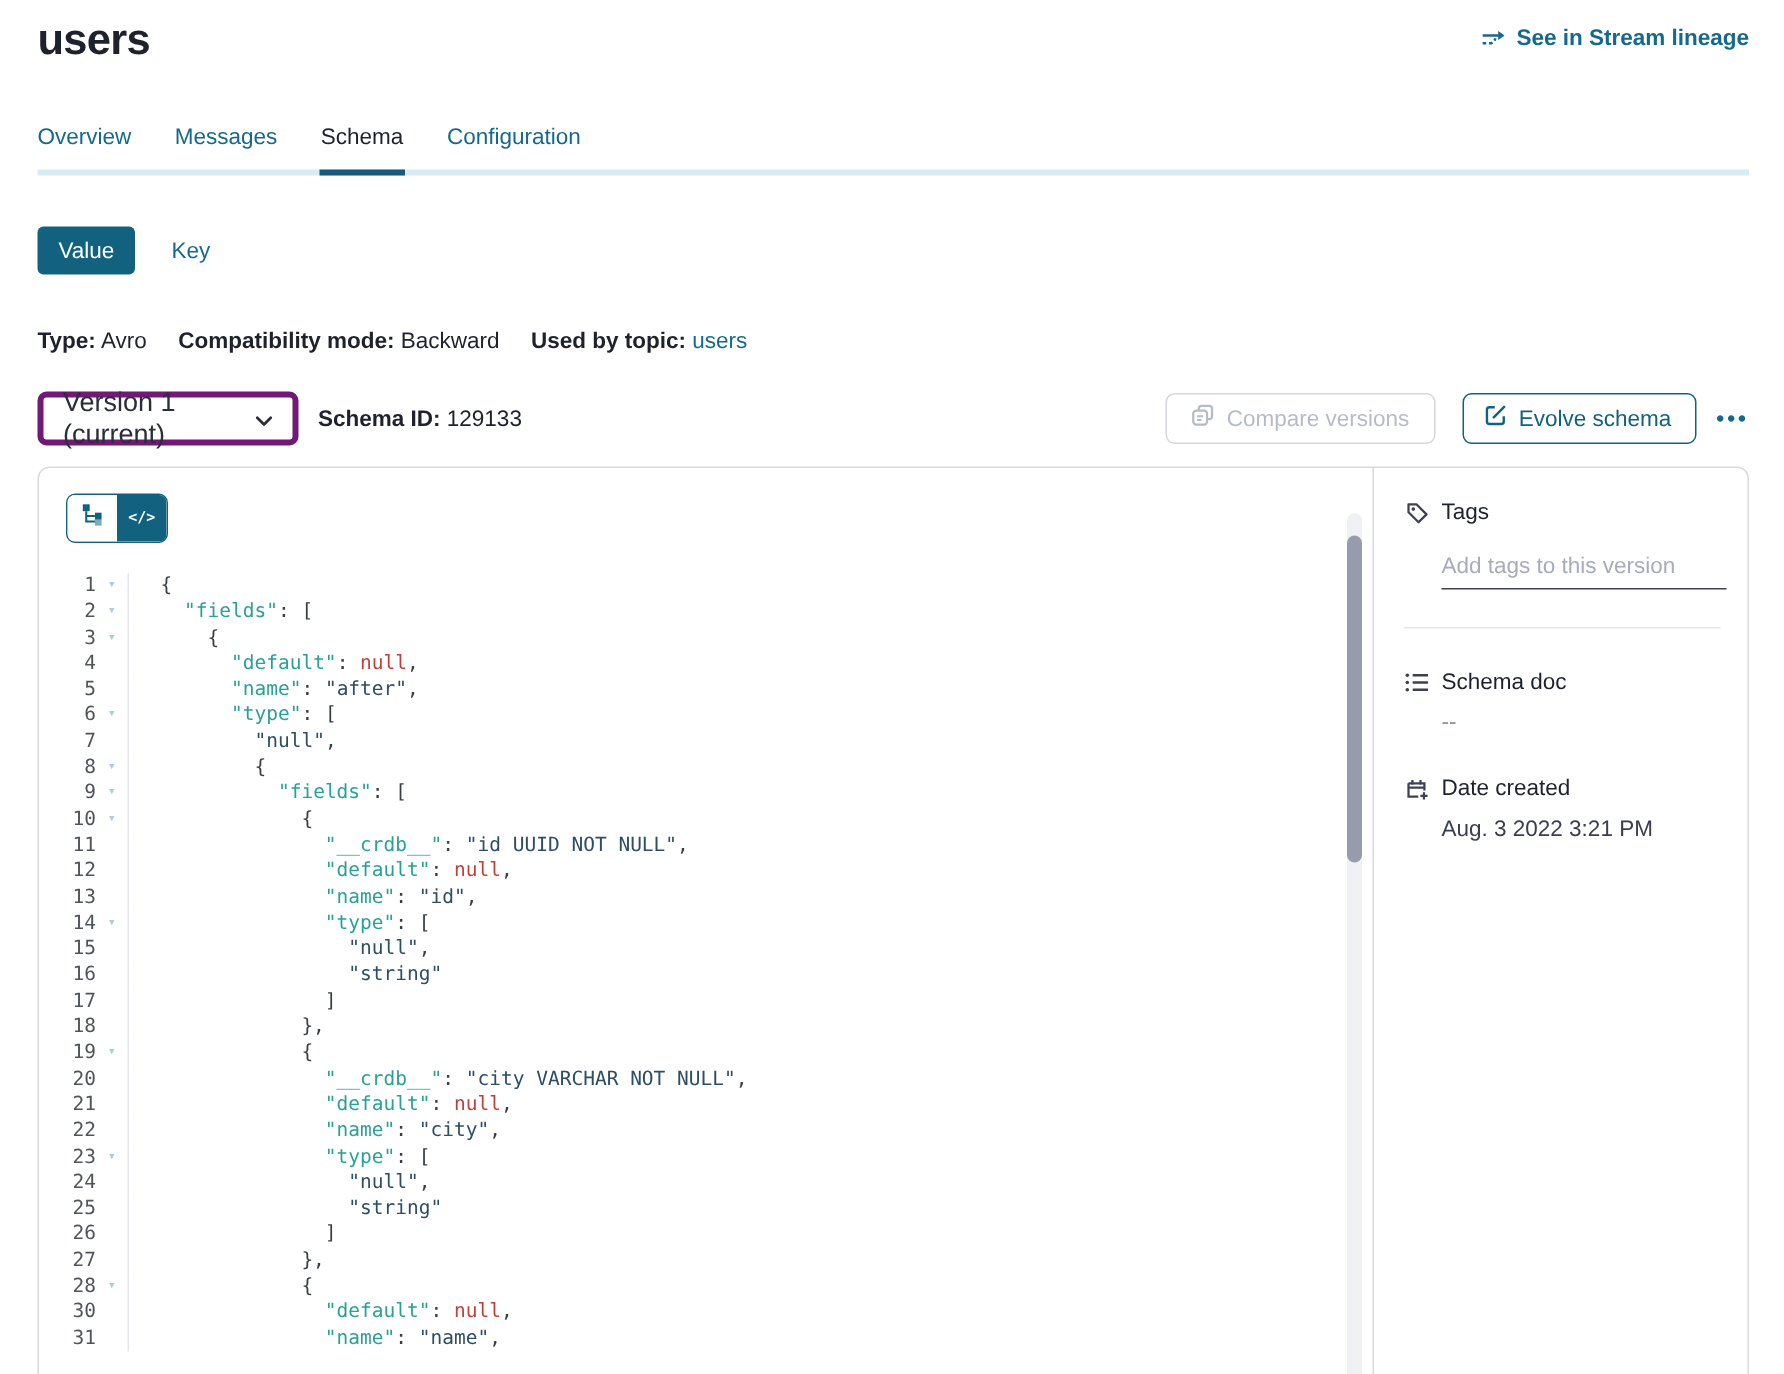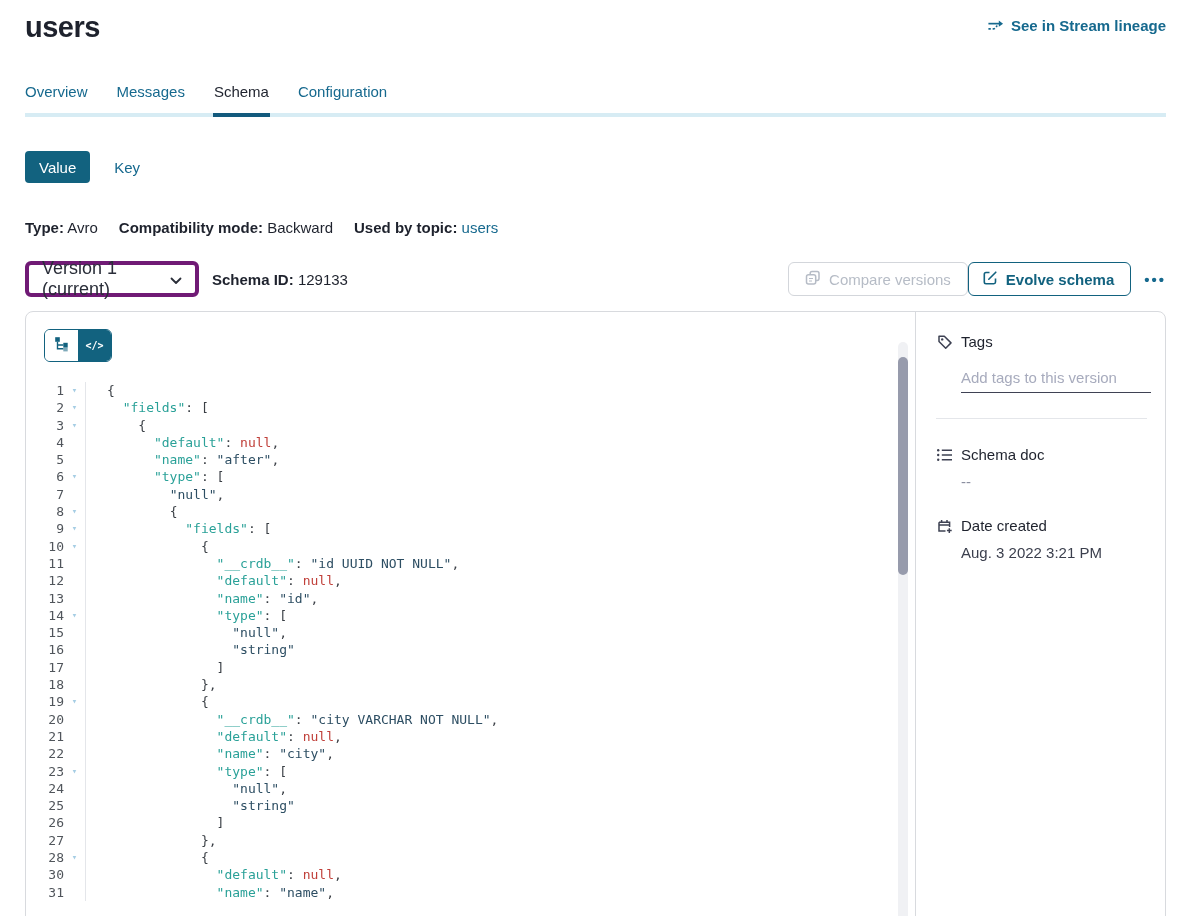--- a/index.html
+++ b/index.html
@@ -44,21 +44,21 @@
   .meta-label{font-weight:700;}
   .meta-value{font-weight:400;color:var(--ink);}
   .meta-link{color:var(--link);cursor:pointer;}
   
   .version-bar{display:flex;align-items:center;margin-top:25px;}
   .version-select{width:174px;height:36px;border:4px solid #701a75;border-radius:6px;display:flex;align-items:center;justify-content:space-between;padding:0 13px;font-size:18px;color:#2a2e39;cursor:pointer;background:#fff;}
   .schema-id{margin-left:13px;font-size:15px;}
   .vb-actions{margin-left:auto;display:flex;align-items:center;}
   .btn{height:34px;border-radius:6px;display:flex;align-items:center;gap:8px;font-size:15px;background:#fff;padding:0 16px;cursor:pointer;}
   .btn.disabled{border:1px solid #d3d6db;color:var(--gray-dis);cursor:default;}
-  .btn.outline-teal{border:1px solid var(--teal);color:var(--teal);font-weight:700;padding-left:13px;}
+  .btn.outline-teal{border:1px solid var(--teal);color:var(--teal);font-weight:400;margin-left:18px;padding-left:13px;}
   .more-btn{color:var(--link);font-size:15px;letter-spacing:2px;margin-left:13px;font-weight:700;cursor:pointer;}
   
   .card{margin-top:14px;display:flex;border:1px solid var(--border);border-radius:8px;height:660px;}
   .code-panel{flex:1;position:relative;overflow:hidden;}
   .view-toggle{display:inline-flex;border:1px solid var(--teal);border-radius:6px;overflow:hidden;margin:17px 0 0 18px;}
   .vt-cell{width:33px;height:31px;display:flex;align-items:center;justify-content:center;cursor:pointer;background:#fff;}
   .vt-cell.active{background:var(--teal);}
   .vt-code-glyph{font-family:"DejaVu Sans Mono", monospace;font-size:10px;font-weight:700;color:#fff;}
   
   .code-lines{margin-top:20px;font-family:"DejaVu Sans Mono", monospace;font-size:13px;line-height:17.3px;}

